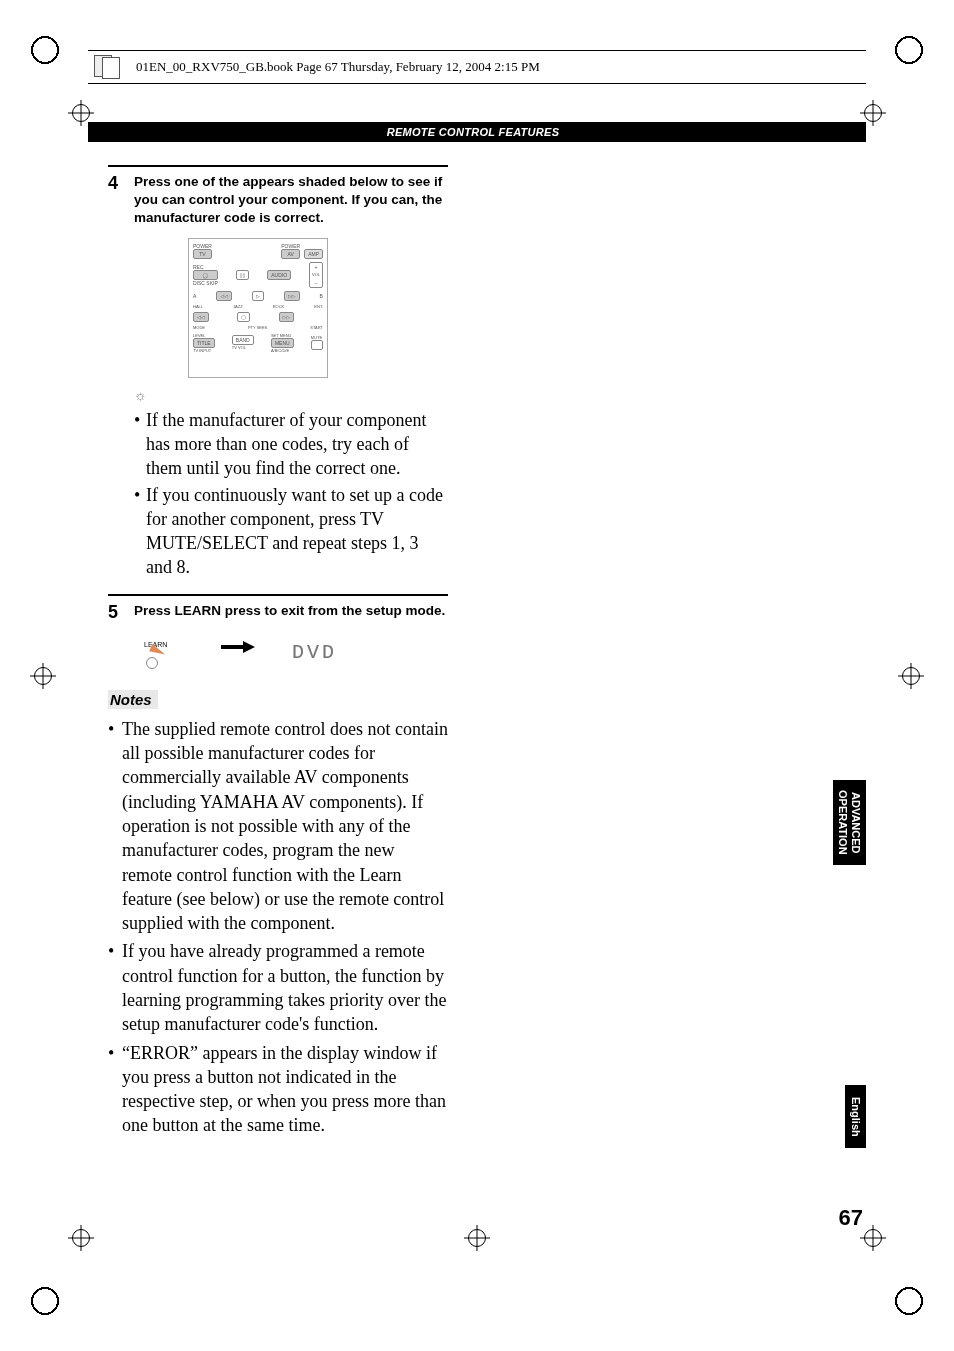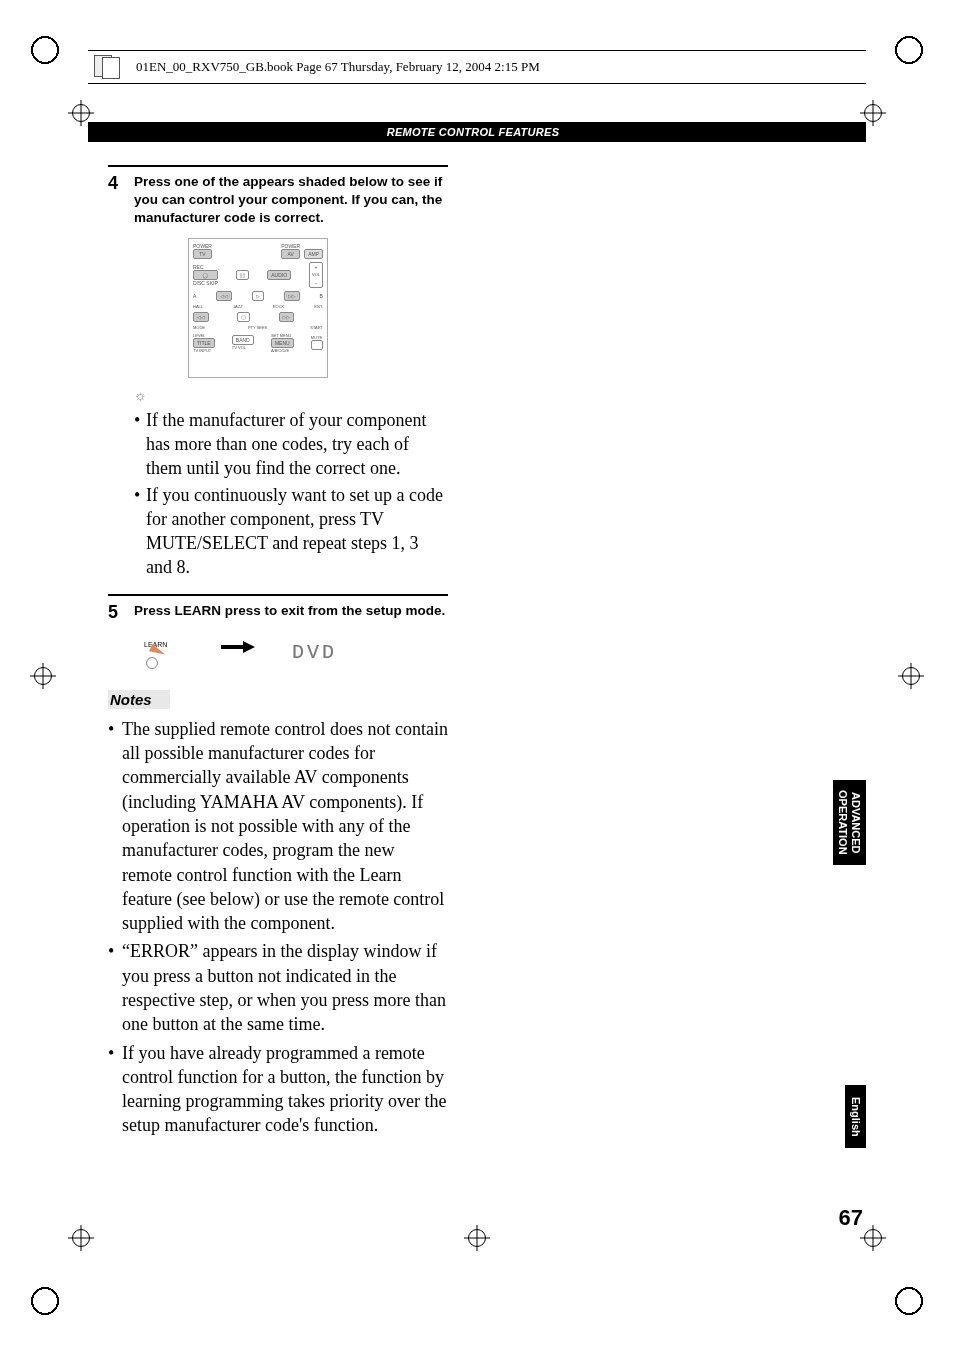--- a/index.html
+++ b/index.html
@@ -188,21 +188,21 @@
   .notes-heading {
     margin-top: 20px;
     margin-bottom: 8px;
   }
   .notes-heading span {
     font-family: Arial, Helvetica, sans-serif;
     font-weight: bold;
     font-style: italic;
     font-size: 15px;
     background: #e8e8e8;
-    padding: 1px 18px 1px 2px;
+    padding: 1px 6px 1px 2px;
   }
   .notes-bullets { margin-left: 0; }
   .notes-bullets li { padding-left: 14px; margin-bottom: 4px; }
 
   .side-tabs {
     position:absolute;
     right: 88px;
     top: 780px;
     display:flex; flex-direction:column; gap: 220px;
     align-items:flex-end;
@@ -373,22 +373,22 @@
         <div class="arrow-right"></div>
         <div class="display">DVD</div>
       </div>
     </div>
 
     <div class="notes-heading">
       <span>Notes</span>
     </div>
     <ul class="notes-bullets">
       <li>The supplied remote control does not contain all possible manufacturer codes for commercially available AV components (including YAMAHA AV components). If operation is not possible with any of the manufacturer codes, program the new remote control function with the Learn feature (see below) or use the remote control supplied with the component.</li>
+      <li>If you have already programmed a remote control function for a button, the function by learning programming takes priority over the setup manufacturer code's function.</li>
       <li>“ERROR” appears in the display window if you press a button not indicated in the respective step, or when you press more than one button at the same time.</li>
-      <li>If you have already programmed a remote control function for a button, the function by learning programming takes priority over the setup manufacturer code's function.</li>
     </ul>
   </div>
 
   <div class="side-tabs">
     <div class="tab">
       <span>ADVANCED</span><br>
       <span>OPERATION</span>
     </div>
     <div class="tab small">
       <span>English</span>

